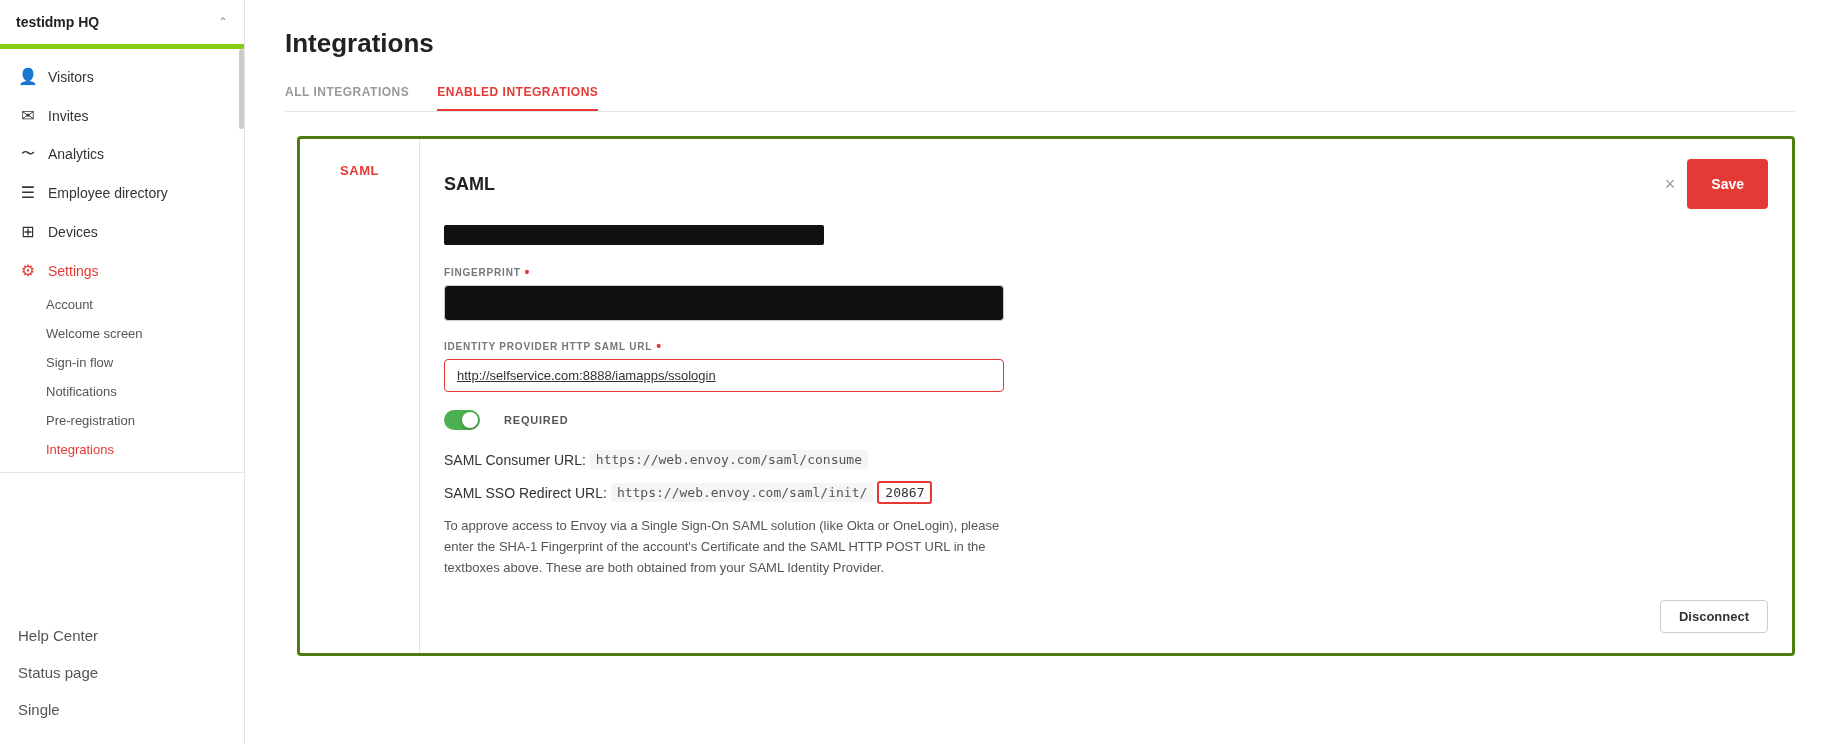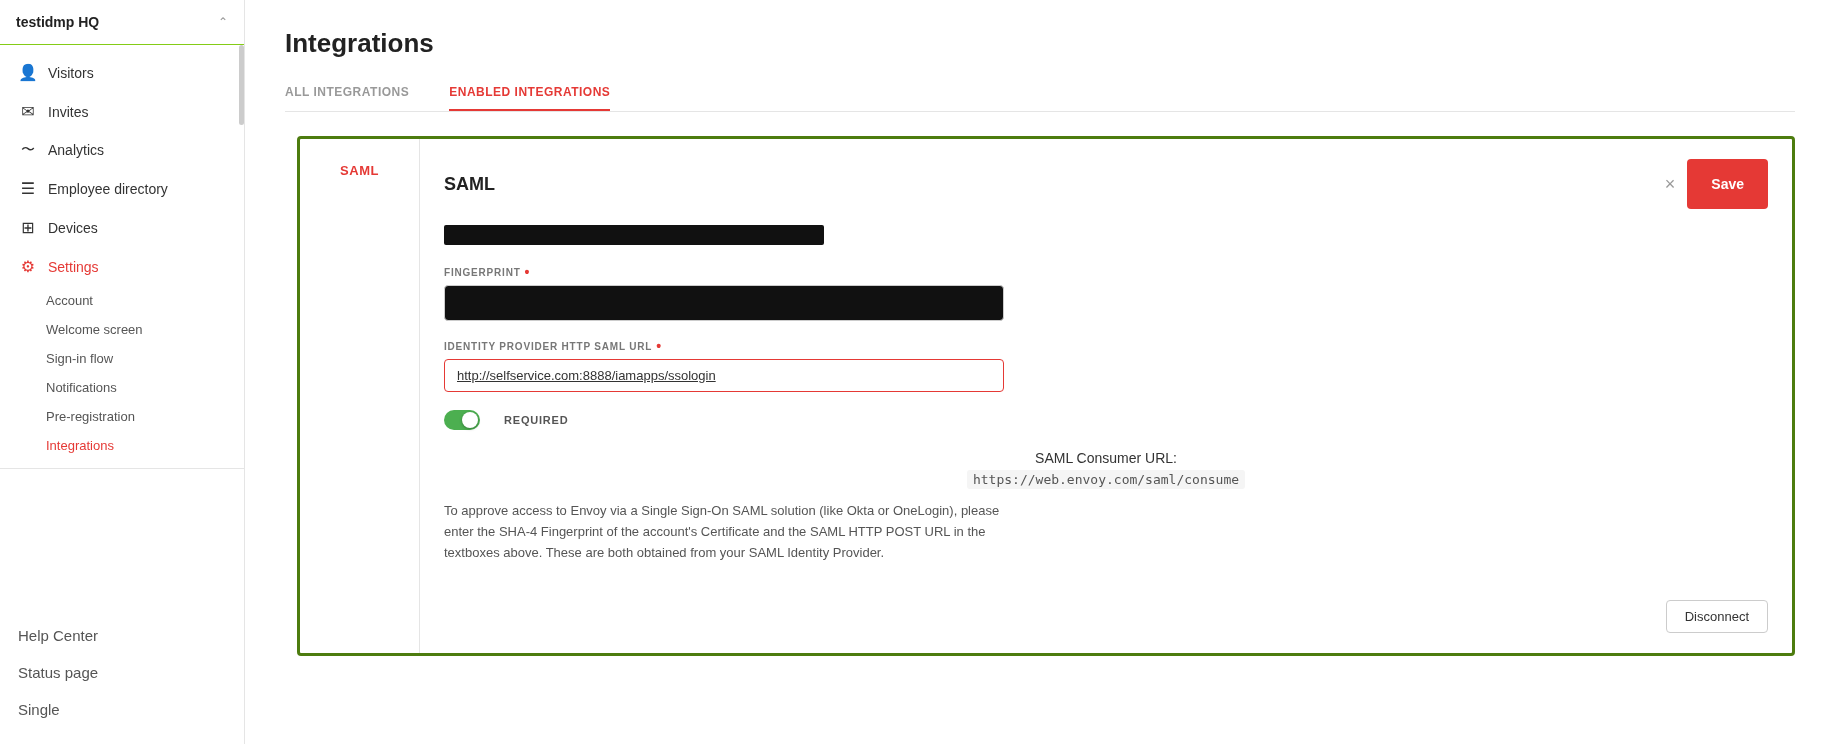--- a/index.html
+++ b/index.html
@@ -14,21 +14,21 @@
       display: flex;
       flex-direction: column;
       height: 100%;
       overflow-y: auto;
     }
     .sidebar-header {
       display: flex;
       align-items: center;
       justify-content: space-between;
       padding: 14px 16px;
-      border-bottom: 1px solid #84cc16;
+      border-bottom: 5px solid #84cc16;
     }
     .sidebar-title {
       font-size: 14px;
       font-weight: 600;
       color: #222;
     }
     .sidebar-chevron {
       color: #999;
       font-size: 12px;
     }
@@ -92,21 +92,21 @@
       padding: 28px 40px 0;
     }
     .page-title {
       font-size: 26px;
       font-weight: 700;
       color: #222;
       margin-bottom: 16px;
     }
     .tabs {
       display: flex;
-      gap: 12px;
+      gap: 0;
       border-bottom: 1px solid #e5e5e5;
     }
     .tab {
       padding: 10px 0;
       margin-right: 28px;
       font-size: 12px;
       font-weight: 600;
       letter-spacing: 0.5px;
       color: #999;
       cursor: pointer;
@@ -275,21 +275,20 @@
       text-transform: uppercase;
     }
 
     .info-row {
       font-size: 14px;
       color: #333;
       margin-bottom: 12px;
       display: flex;
       align-items: center;
       gap: 4px;
-      flex-direction: column;
     }
     .info-row .info-key {
       color: #333;
     }
     .info-row .info-value {
       font-family: monospace;
       font-size: 13px;
       color: #555;
       background: #f5f5f5;
       padding: 2px 6px;
@@ -315,20 +314,21 @@
       position: absolute;
       bottom: 20px;
       right: 24px;
       background: #fff;
       border: 1px solid #ccc;
       padding: 8px 18px;
       font-size: 13px;
       color: #333;
       border-radius: 4px;
       cursor: pointer;
+      font-weight: bold;
     }
   </style>
 </head>
 <body>
 
 <div class="sidebar">
   <div class="sidebar-header">
     <span class="sidebar-title">testidmp HQ</span>
     <span class="sidebar-chevron">⌃</span>
   </div>
@@ -454,22 +454,27 @@
           <span class="toggle-label">REQUIRED</span>
         </div>
 
         
         <div class="info-row">
           <span class="info-key">SAML Consumer URL:</span>
           <span class="info-value">https://web.envoy.com/saml/consume</span>
         </div>
 
         
-
-        
-        <p class="description-text">To approve access to Envoy via a Single Sign-On SAML solution (like Okta or OneLogin), please enter the SHA-4 Fingerprint of the account's Certificate and the SAML HTTP POST URL in the textboxes above. These are both obtained from your SAML Identity Provider.</p>
+        <div class="info-row">
+          <span class="info-key">SAML SSO Redirect URL:</span>
+          <span class="info-value">https://web.envoy.com/saml/init/</span>
+            <span class="info-value highlighted">20867</span>
+        </div>
+
+        
+        <p class="description-text">To approve access to Envoy via a Single Sign-On SAML solution (like Okta or OneLogin), please enter the SHA-1 Fingerprint of the account's Certificate and the SAML HTTP POST URL in the textboxes above. These are both obtained from your SAML Identity Provider.</p>
 
         
         <button class="disconnect-btn">Disconnect</button>
       </div>
     </div>
   </div>
 </div>
 
 </body></html>

